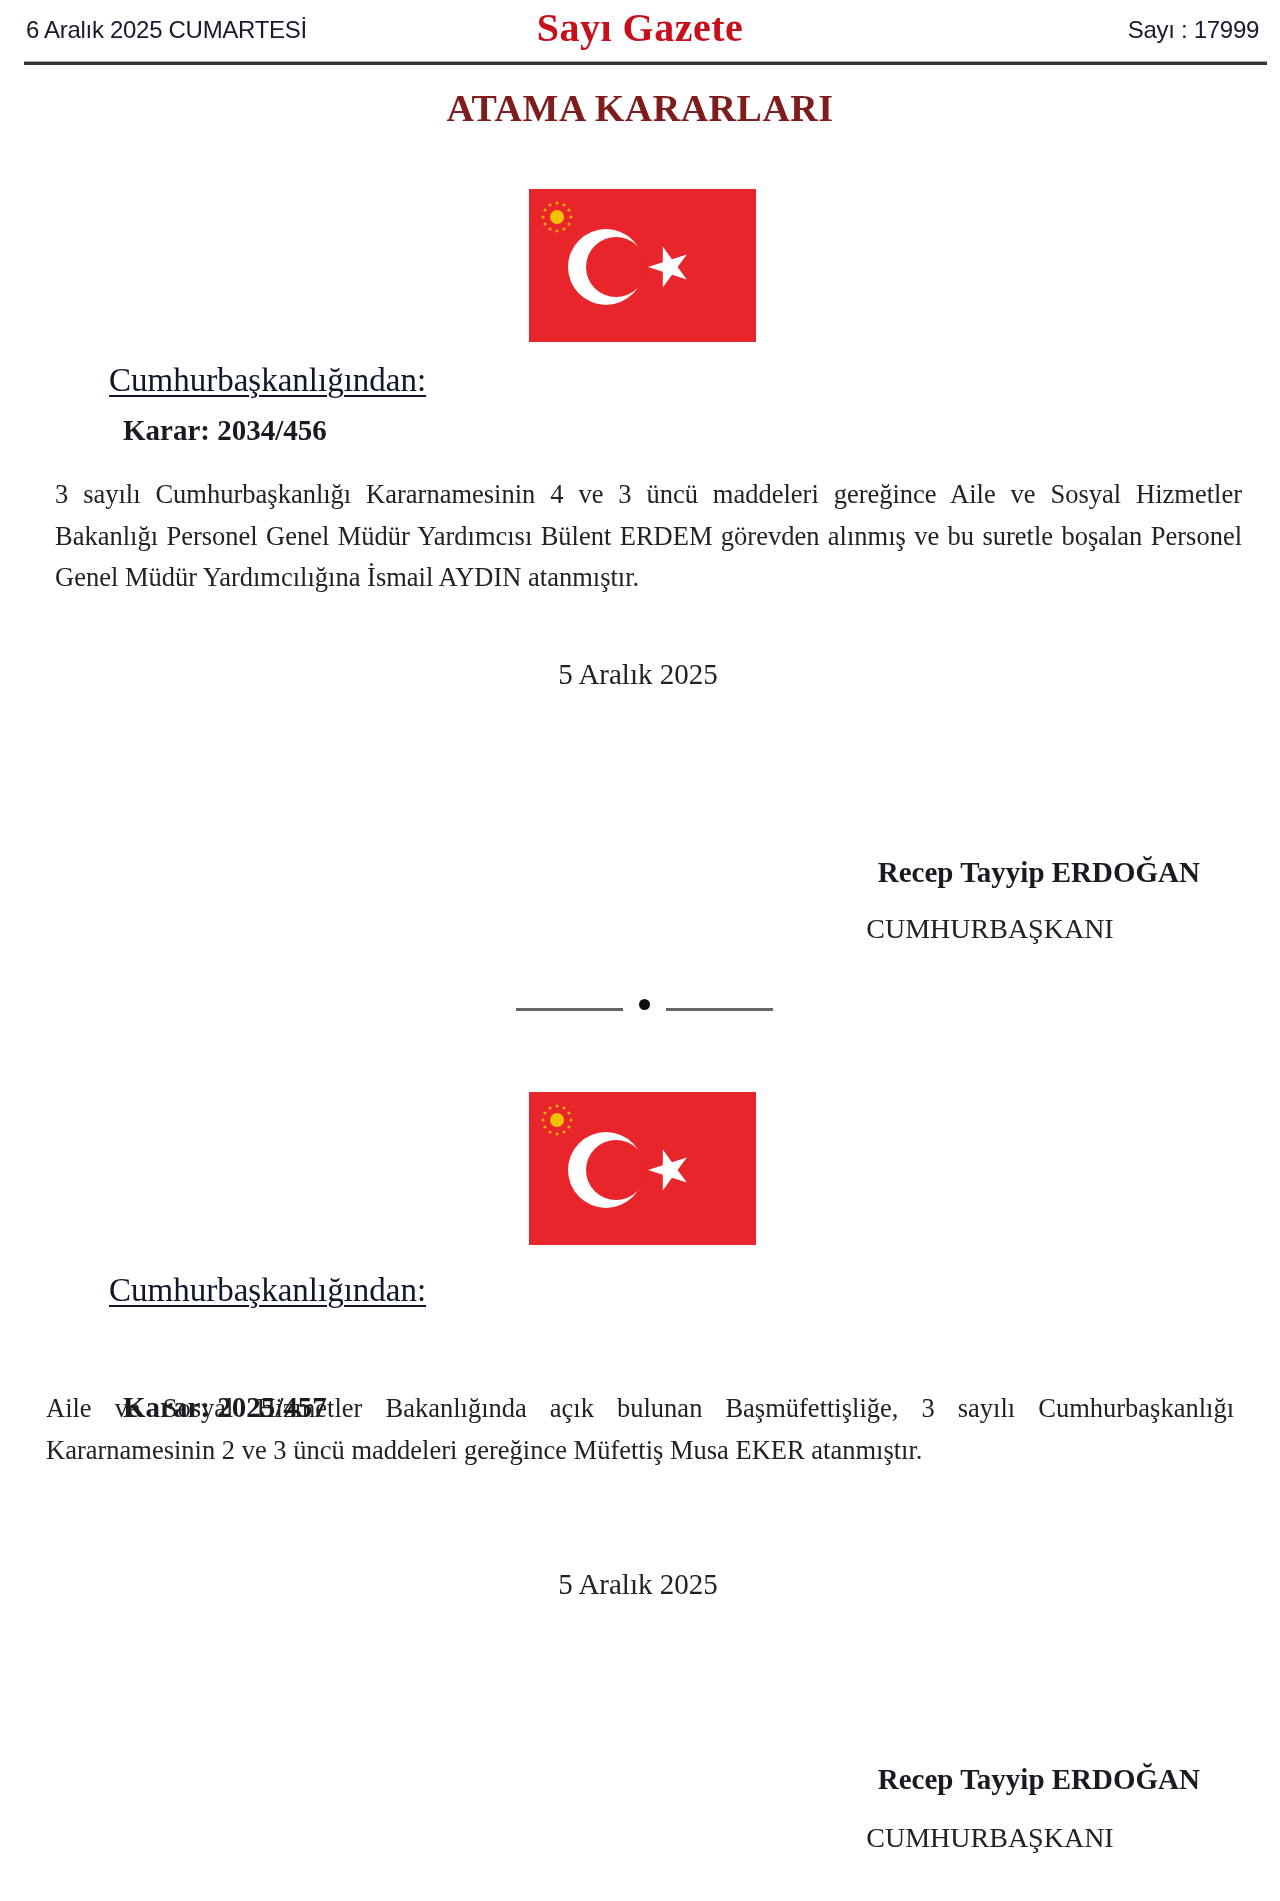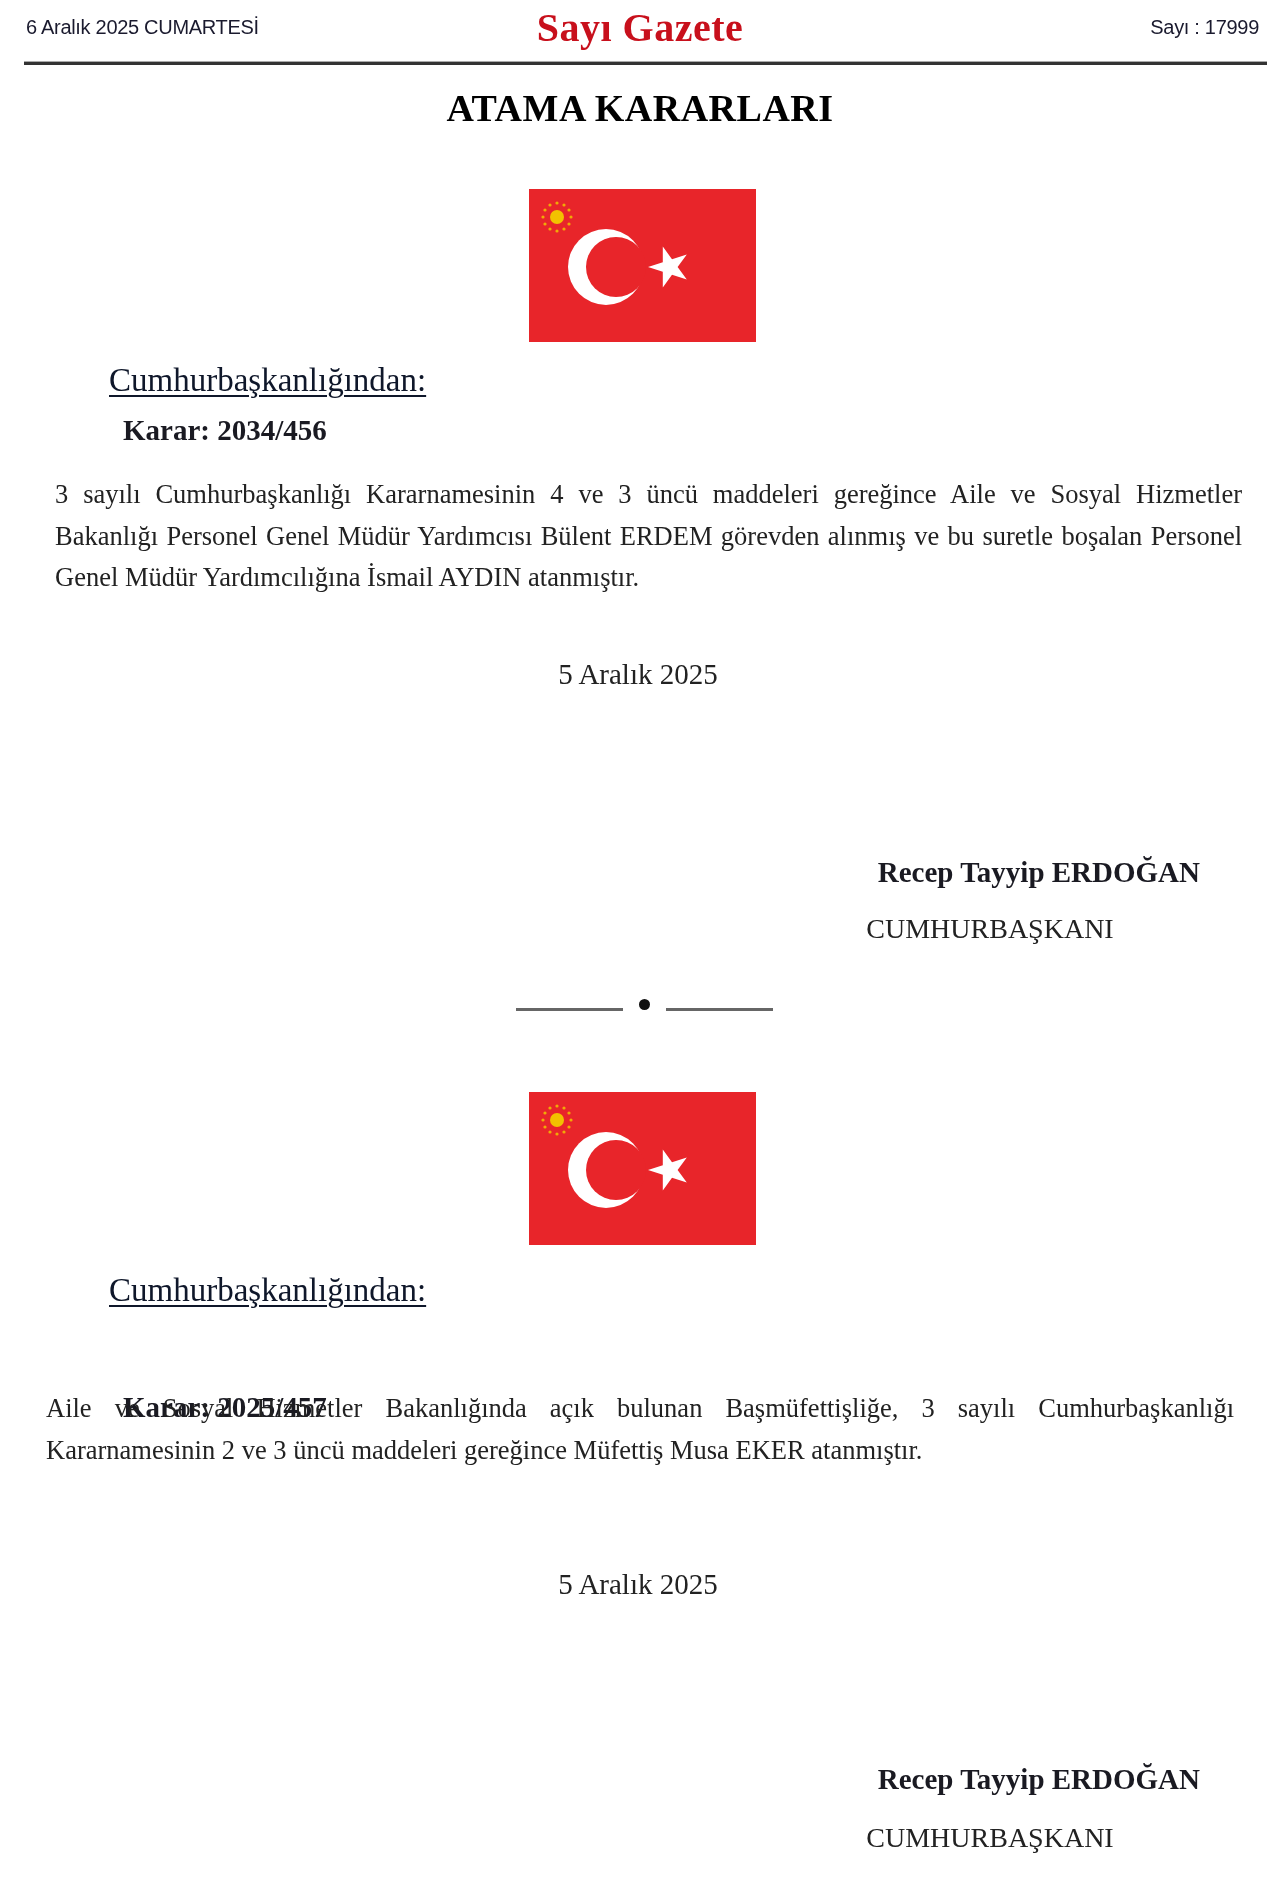--- a/index.html
+++ b/index.html
@@ -1,23 +1,23 @@
 <!DOCTYPE html>
 <html><head>
 <meta charset="utf-8">
 <style>
   html, body { margin:0; padding:0; background:#ffffff; }
   body { width:1280px; height:1901px; position:relative; overflow:hidden; color:#111; }
   .abs { position:absolute; }
-  .hdr-left, .hdr-right { font-family:"Liberation Sans", sans-serif; font-size:20px; color:#1a1a2e; top:16px; letter-spacing:-0.3px; }
+  .hdr-left, .hdr-right { font-family:"Liberation Sans", sans-serif; font-size:24px; color:#1a1a2e; top:16px; letter-spacing:-0.3px; }
   .hdr-left { left:26px; }
   .hdr-right { right:21px; }
   .masthead { left:0; width:1280px; top:4px; text-align:center; font-family:"Liberation Serif", serif; font-weight:bold; font-size:40px; color:#c8101c; letter-spacing:0.5px; }
   .rule { left:24px; width:1243px; top:61px; height:4px; background:linear-gradient(#aaaaaa 0 1px, #333 1px 4px); }
-  .section-title { left:0; width:1280px; top:86px; text-align:center; font-family:"Liberation Serif", serif; font-weight:bold; font-size:38px; color:#000000; letter-spacing:0.5px; }
+  .section-title { left:0; width:1280px; top:86px; text-align:center; font-family:"Liberation Serif", serif; font-weight:bold; font-size:38px; color:#7f1d1d; letter-spacing:0.5px; }
   .flag { width:227px; height:153px; left:529px; background:#e8252a; }
   .flag svg { display:block; }
   .issuer { left:109px; font-family:"Liberation Serif", serif; font-size:33px; color:#0f172a; text-decoration:underline; text-decoration-thickness:2px; text-underline-offset:4px; }
   .karar { left:123px; font-family:"Liberation Serif", serif; font-weight:bold; font-size:29px; color:#1a1a22; }
   .para { font-family:"Liberation Serif", serif; font-size:26.5px; line-height:41.5px; color:#222; text-align:justify; text-align-last:left; }
   .date { left:0; width:1276px; text-align:center; font-family:"Liberation Serif", serif; font-size:29px; color:#222; }
   .sig-name { left:780px; width:420px; text-align:right; font-family:"Liberation Serif", serif; font-weight:bold; font-size:29px; color:#1a1a22; }
   .sig-title { left:780px; width:420px; text-align:center; font-family:"Liberation Serif", serif; font-size:28px; color:#222; }
   .sep-line { height:3px; background:#666; top:1008px; }
   .sep-dot { width:11px; height:11px; border-radius:50%; background:#111; top:999px; left:639px; }

